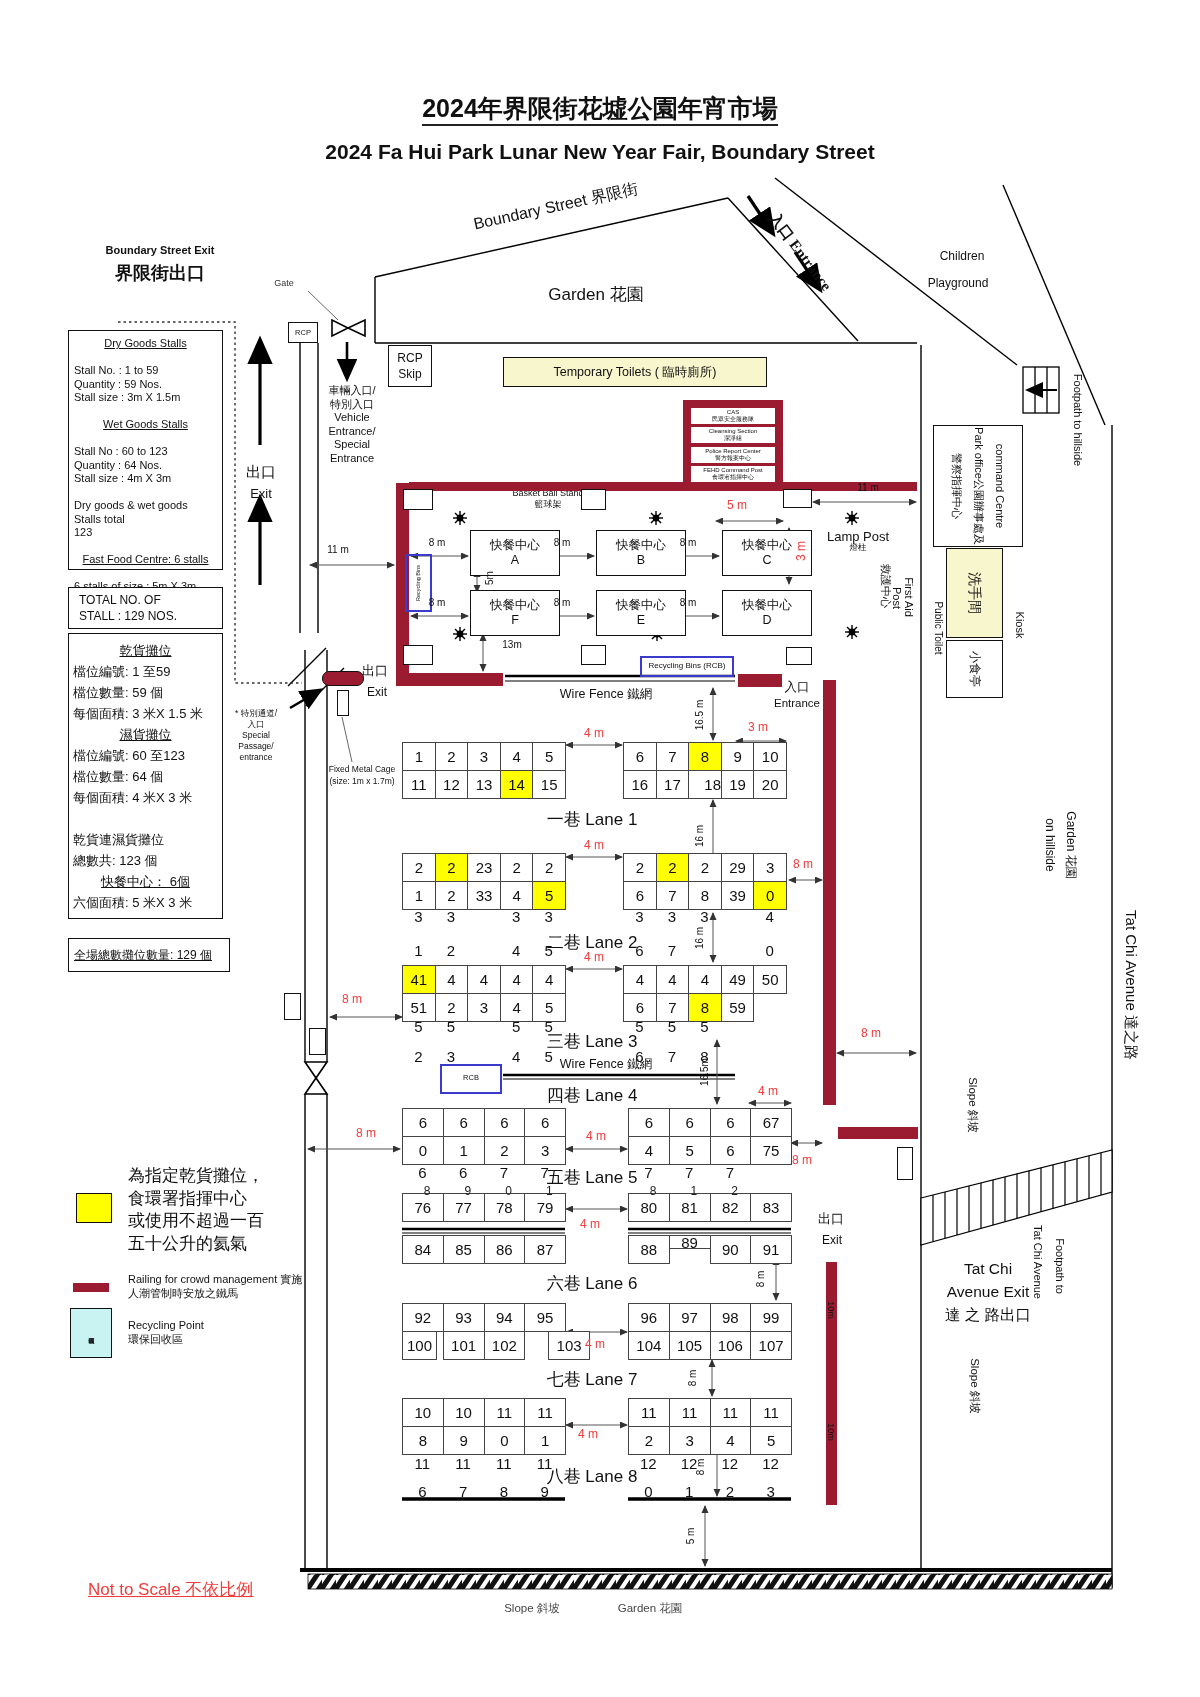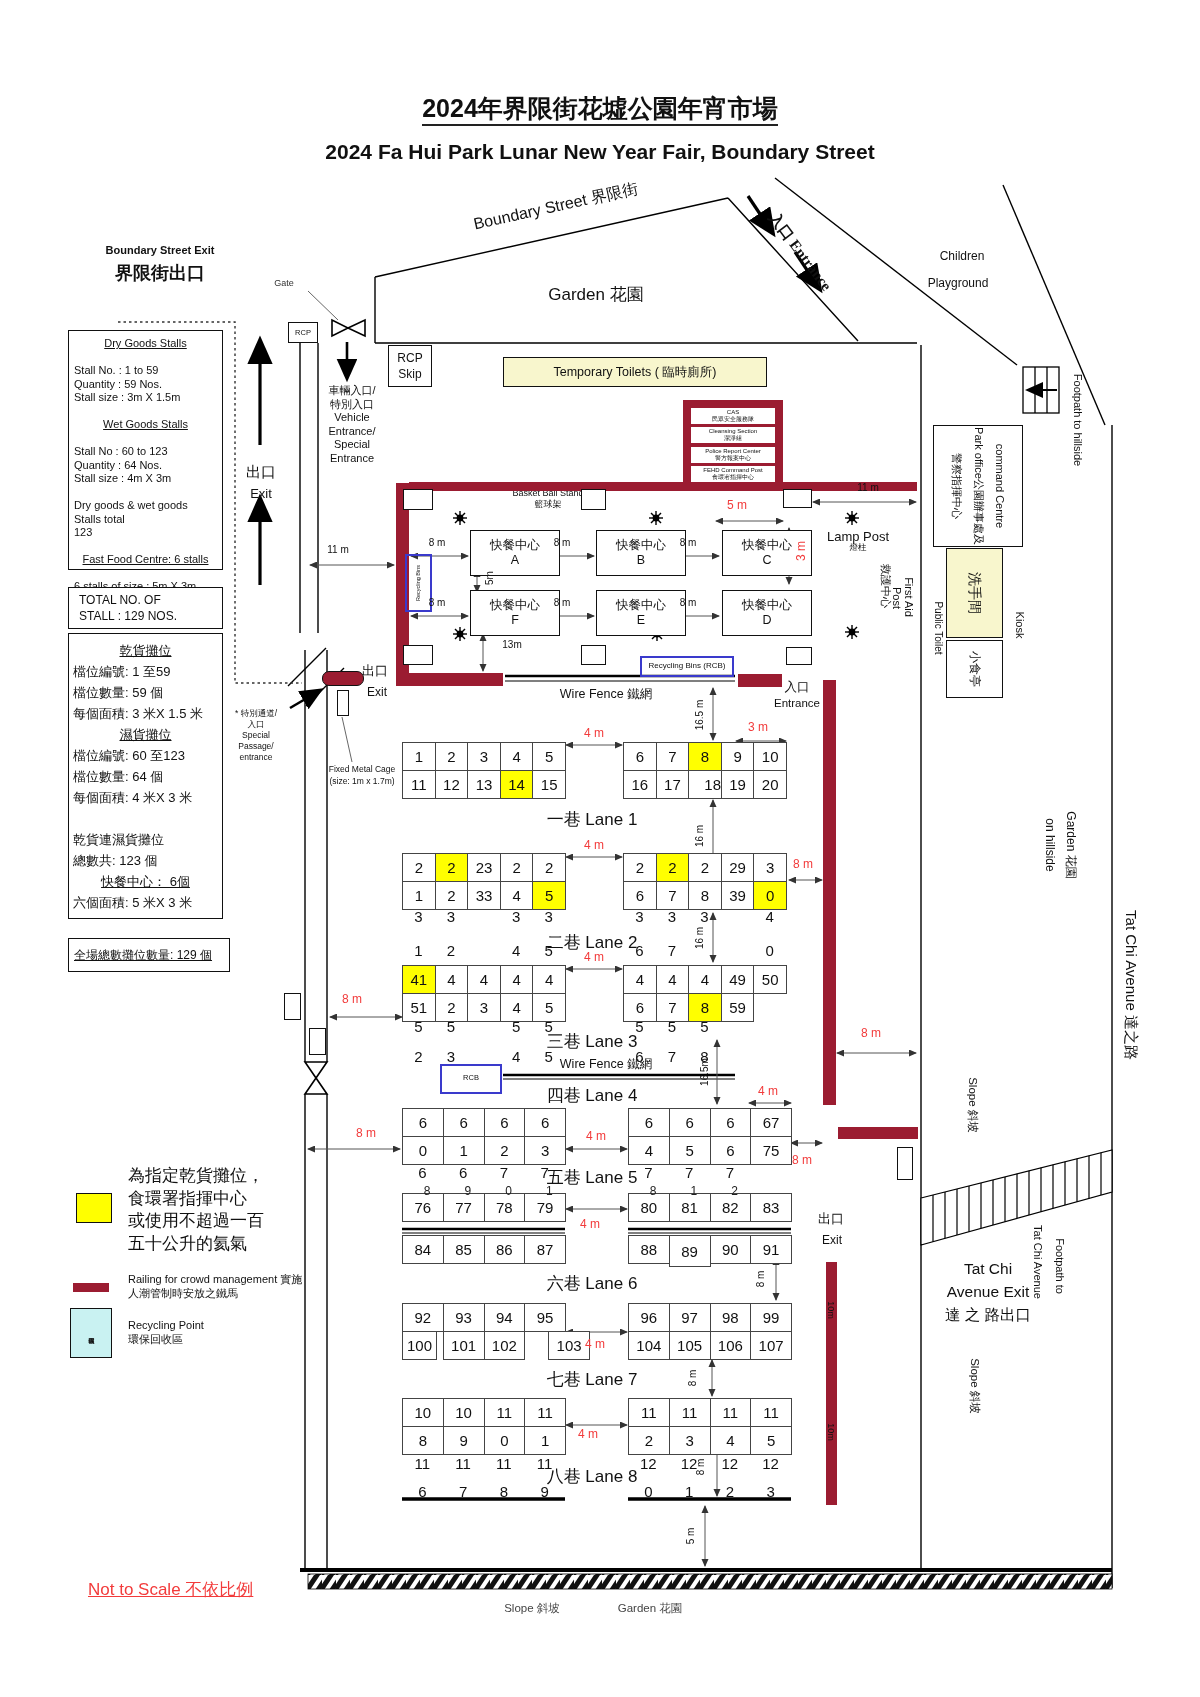--- a/index.html
+++ b/index.html
@@ -712,21 +712,21 @@
       <div class="cell" style="left: 709.5px; top: 1193px; width: 41.75px; height: 29px;">
         <span>82</span>
         <span class="ov">2</span>
       </div>
       <div class="cell" style="left: 750.25px; top: 1193px; width: 41.75px; height: 29px;">
         <span>83</span>
       </div>
       <div class="cell" style="left: 628px; top: 1235px; width: 41.75px; height: 29px;">
         <span>88</span>
       </div>
-      <div class="cell" style="left: 668.75px; top: 1235px; width: 41.75px; height: 32px;">
+      <div class="cell" style="left: 668.75px; top: 1235px; width: 41.75px; height: 14px;">
         <span>89</span>
       </div>
       <div class="cell" style="left: 709.5px; top: 1235px; width: 41.75px; height: 29px;">
         <span>90</span>
       </div>
       <div class="cell" style="left: 750.25px; top: 1235px; width: 41.75px; height: 29px;">
         <span>91</span>
       </div>
       <div class="lane-label" style="left: 592px; top: 1283px;">六巷 Lane 6</div>
       <div class="cell" style="left: 402px; top: 1303px; width: 41.75px; height: 29px;">

